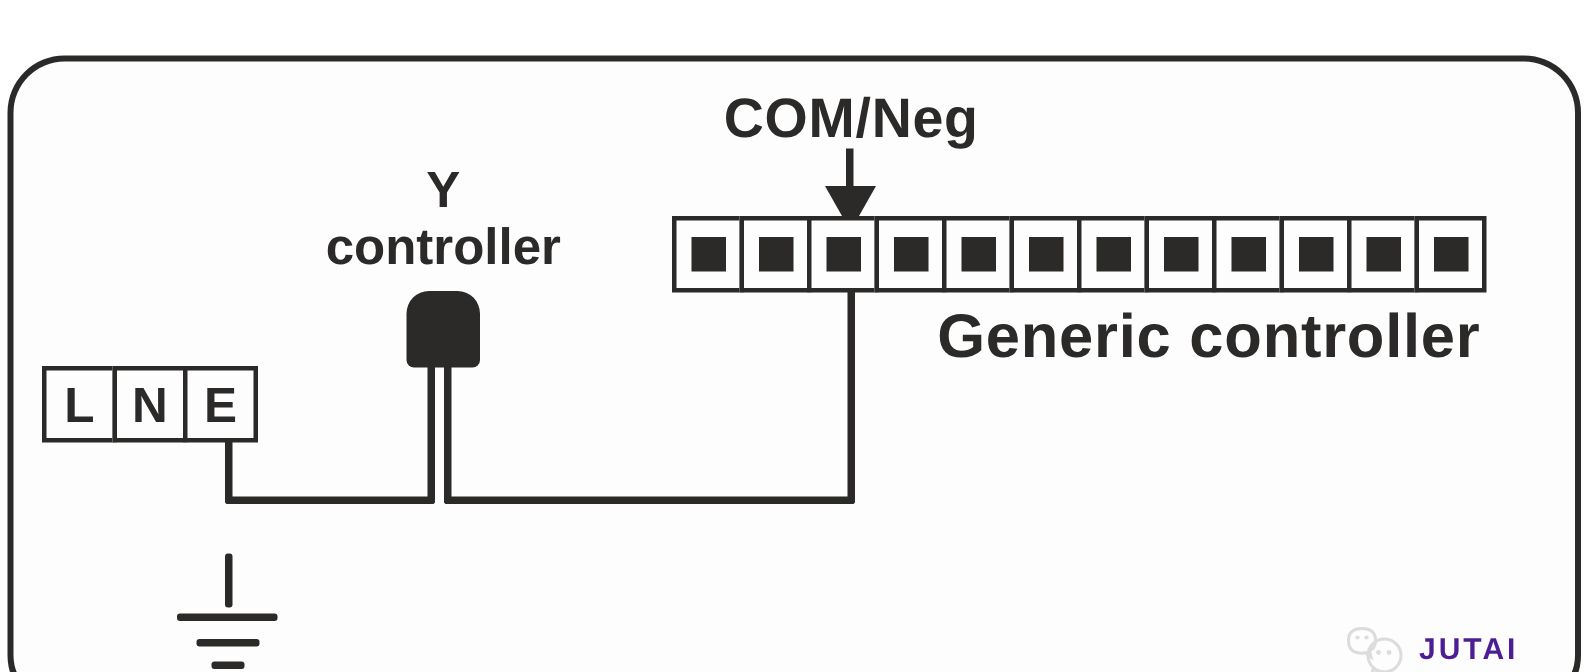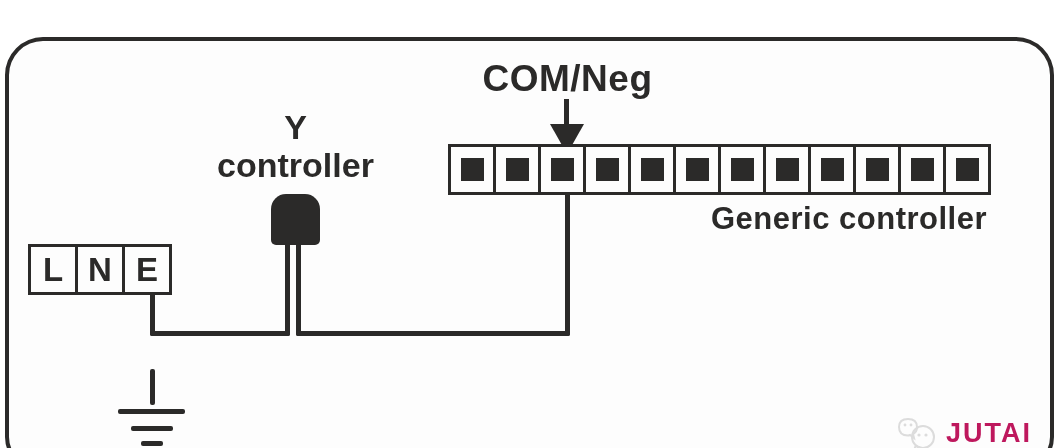--- a/index.html
+++ b/index.html
@@ -51,21 +51,21 @@
     width: 48px; height: 51px;
     border: 3px solid #2b2a29;
     background: #fdfdfd;
     margin-left: -3px;
     display: flex; align-items: center; justify-content: center;
   }
   .tcell:first-child { margin-left: 0; }
   .tsq { width: 23px; height: 23px; background: #2b2a29; }
 
   .controller-lbl {
-    right: 72px; top: 169px; font-size: 31px; letter-spacing: 0.5px;
+    right: 72px; top: 169px; font-size: 41px; letter-spacing: 0.5px;
   }
 
   
   .cap-lbl {
     left: 203px; top: 76px; width: 185px;
     text-align: center; font-size: 34px; line-height: 38px;
   }
   .cap-body {
     position: absolute; left: 271px; top: 162px;
     width: 49px; height: 51px;
@@ -96,22 +96,22 @@
   .gnd-b2 { position: absolute; left: 131px; top: 394px; width: 42px; height: 5px; background: #2b2a29; border-radius: 2px; }
   .gnd-b3 { position: absolute; left: 141px; top: 409px; width: 22px; height: 5px; background: #2b2a29; border-radius: 2px; }
 
   
   .watermark {
     position: absolute; left: 896px; top: 383px;
     display: flex; align-items: center; gap: 6px;
     color: #d8d8d8;
   }
   .watermark-text {
-    font-size: 27px; font-weight: bold; letter-spacing: 2px;
-    color: #be185d;
+    font-size: 20px; font-weight: bold; letter-spacing: 2px;
+    color: #4c1d95;
   }
 </style>
 </head>
 <body>
 
 <div id="stage">
 
   <div class="frame"></div>
 
   <div class="lbl com-neg">COM/Neg</div>

